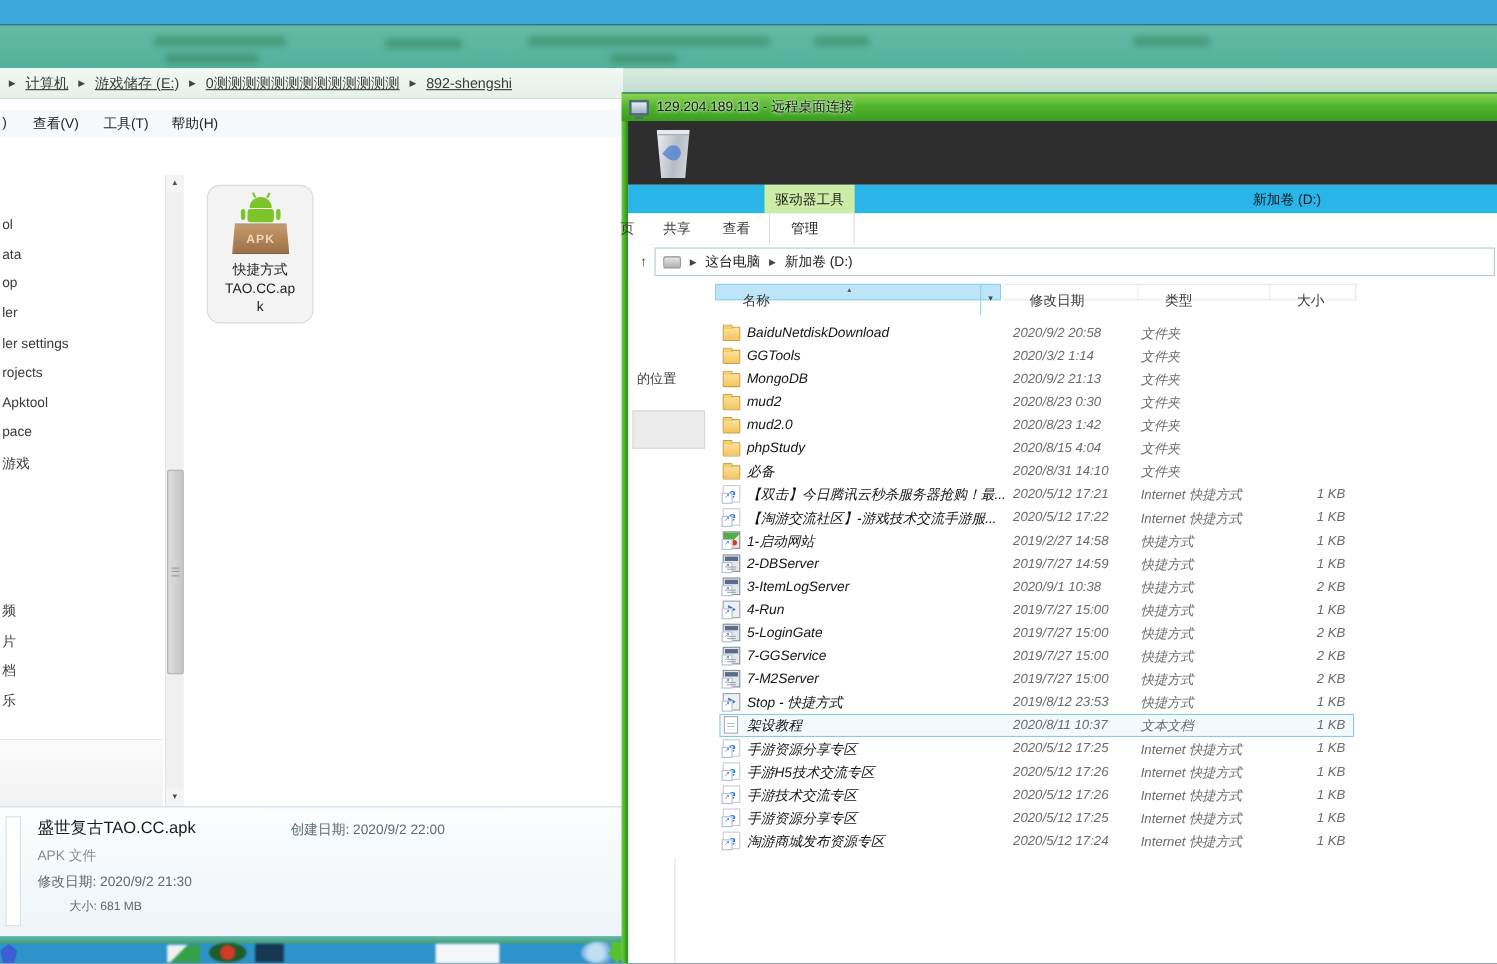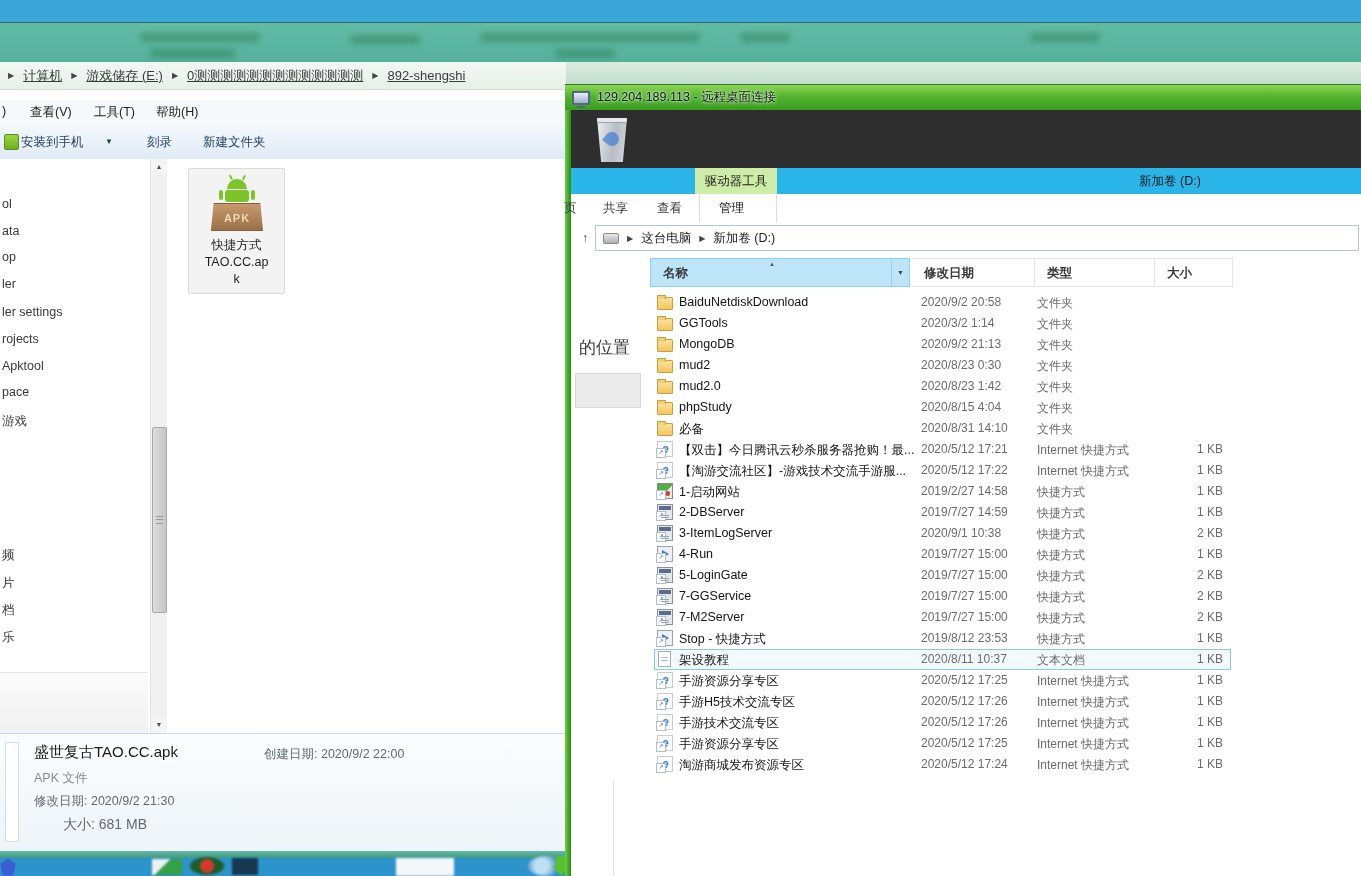--- a/index.html
+++ b/index.html
@@ -53,37 +53,37 @@
   .side-divider{position:absolute;left:0;top:513px;width:148px;height:1px;background:#e2e2e2;}
   .side-fade{position:absolute;left:0;top:514px;width:148px;height:60px;background:linear-gradient(#fbfbfb,#f1f1f1);}
   
   .sb{position:absolute;left:150px;top:0;width:16px;height:574px;background:#f0f0f0;border-left:1px solid #e4e4e4;}
   .sb-btn{position:absolute;left:0;width:16px;height:16px;background:#f4f4f4;color:#505050;font-size:7px;text-align:center;line-height:16px;}
   .sb-up{top:0;} .sb-down{bottom:0;}
   .sb-thumb{position:absolute;left:1px;top:268px;width:13px;height:184px;background:linear-gradient(90deg,#dcdcdc,#c6c6c6);border:1px solid #a8a8a8;border-radius:2px;}
   .sb-grip{position:absolute;left:3px;top:88px;width:7px;height:6px;border-top:1px solid #999;border-bottom:1px solid #999;}
   .sb-grip:after{content:"";position:absolute;left:0;top:2px;width:7px;height:1px;background:#999;}
   
-  .tile{position:absolute;left:188px;top:9px;width:95px;height:124px;background:#f3f3f3;border:1px solid #dadada;border-radius:2px;}
+  .tile{position:absolute;left:188px;top:9px;width:95px;height:124px;background:#f3f3f3;border:1px solid #dadada;border-radius:12px;}
   .apk-ic{position:absolute;left:22px;top:10px;width:52px;height:52px;}
   .apk-head{position:absolute;left:16px;top:0;width:20px;height:10px;background:#7cc42a;border-radius:10px 10px 0 0;}
   .apk-head:before{content:"";position:absolute;left:3px;top:-4px;width:1.5px;height:5px;background:#7cc42a;transform:rotate(-25deg);}
   .apk-head:after{content:"";position:absolute;right:3px;top:-4px;width:1.5px;height:5px;background:#7cc42a;transform:rotate(25deg);}
   .apk-body{position:absolute;left:14px;top:11px;width:24px;height:12px;background:#7cc42a;border-radius:3px;}
   .apk-arm{position:absolute;top:11px;width:4px;height:10px;background:#7cc42a;border-radius:2px;}
   .arm-l{left:8px;} .arm-r{left:40px;}
   .apk-box{position:absolute;left:0;top:24px;width:52px;height:28px;background:linear-gradient(#c69a6c,#9a7048);border:1px solid #83603c;box-sizing:border-box;clip-path:polygon(5% 0,95% 0,100% 100%,0 100%);text-align:center;font-size:11px;font-weight:bold;color:#ecd8b4;line-height:28px;letter-spacing:1px;}
   .tile-label{position:absolute;left:0;top:68px;width:95px;text-align:center;font-size:12.5px;color:#1e1e1e;line-height:17px;}
   
   .lw-details{position:absolute;left:0;top:671px;width:566px;height:117px;background:linear-gradient(#fbfdfe,#eef4f9);border-top:1px solid #c9d9e8;}
   .det-thumb{position:absolute;left:5px;top:8px;width:12px;height:98px;background:#fff;border:1px solid #d4dee8;}
   .det-title{position:absolute;left:34px;top:9px;font-size:15px;color:#1a1a1a;}
   .det-type{position:absolute;left:34px;top:36px;font-size:12.5px;color:#8a8a8a;}
   .det-mod{position:absolute;left:34px;top:59px;font-size:12.5px;color:#5f6a72;}
-  .det-size{position:absolute;left:63px;top:82px;font-size:14px;color:#5f6a72;}
+  .det-size{position:absolute;left:63px;top:82px;font-size:11px;color:#5f6a72;}
   .det-created{position:absolute;left:264px;top:12px;font-size:12.5px;color:#5f6a72;}
   
   .rw{position:absolute;left:565px;top:84px;width:796px;height:792px;}
   .rw-title{position:absolute;left:0;top:0;width:796px;height:26px;background:linear-gradient(#8ed455,#52b52e 45%,#3a9c20);border-top:1px solid #2e7d18;display:flex;align-items:center;gap:7px;padding-left:7px;box-sizing:border-box;}
   .rw-title-text{font-size:12.5px;color:#0a1a06;text-shadow:0 0 4px rgba(255,255,255,.9),0 0 2px rgba(255,255,255,.9);}
   .rdp-ic{width:14px;height:10px;background:linear-gradient(#e8eef8,#9fb0c8);border:2px solid #55677f;border-radius:1px;position:relative;}
   .rdp-ic:after{content:"";position:absolute;left:3px;bottom:-5px;width:8px;height:2px;background:#55677f;}
   .rw-edge{position:absolute;left:0;top:26px;width:6px;height:766px;background:linear-gradient(90deg,#6fcf46,#3fa824 60%,#2e8a18);}
   .rw-body{position:absolute;left:6px;top:26px;width:790px;height:766px;background:#2e2e2e;}
   .bin{position:absolute;left:24px;top:8px;width:34px;height:44px;background:linear-gradient(100deg,#f4f5f7,#b7bcc5 55%,#d8dce2);clip-path:polygon(6% 0,94% 0,82% 100%,18% 100%);border-radius:2px;}
@@ -99,28 +99,28 @@
   .tab-partial{left:-7px;}
   .tab-share{left:32px;} .tab-view{left:86px;font-family:Liberation Serif, serif;} .tab-manage{left:148px;color:#1c1c1c;}
   .ctx-brd{position:absolute;top:0;width:1px;height:28px;background:#ddd;}
   .cb1{left:128px;} .cb2{left:205px;}
   .rex-addr{position:absolute;left:0;top:54px;width:790px;height:34px;background:#fff;}
   .up-arrow{position:absolute;left:6px;top:8px;width:16px;height:16px;font-size:12px;color:#333;text-align:center;line-height:16px;cursor:default;}
   .addr-box{position:absolute;left:24px;top:3px;width:764px;height:26px;border:1px solid #b3c7d6;background:#fff;box-sizing:border-box;display:flex;align-items:center;gap:8px;padding-left:7px;font-size:12.5px;color:#222;}
   .drive-ic{width:14px;height:9px;background:linear-gradient(#e8e8e8,#b0b0b0);border:1px solid #8a8a8a;border-radius:2px;}
   
   .rex-cols{position:absolute;left:0;top:90px;width:790px;height:29px;font-size:12.5px;color:#3a3a3a;}
-  .col{position:absolute;top:0;height:29px;line-height:29px;box-sizing:border-box;padding-left:12px;border-top:1px solid #e6e6e6;border-bottom:1px solid #e6e6e6;border-right:1px solid #e6e6e6;background:#fff;cursor:default;font-weight:bold;}
+  .col{position:absolute;top:0;height:15px;line-height:29px;box-sizing:border-box;padding-left:24px;border-top:1px solid #e6e6e6;border-bottom:1px solid #e6e6e6;border-right:1px solid #e6e6e6;background:#fff;cursor:default;}
   .col-name{left:79px;width:260px;background:#bee5f7;border:1px solid #8ed1f0;}
   .col-date{left:341px;width:123px;} .col-type{left:464px;width:120px;} .col-size{left:584px;width:78px;}
   .sort-asc{position:absolute;left:118px;top:1px;font-size:6px;color:#555;line-height:8px;}
   .name-drop{position:absolute;right:0;top:0;width:17px;height:27px;border-left:1px solid #8ed1f0;text-align:center;line-height:27px;font-size:7px;color:#444;padding-left:0;}
   
   .rex-list{position:absolute;left:0;top:124px;width:790px;}
-  .row{position:relative;width:790px;height:21px;cursor:default;}
+  .row{position:relative;width:790px;height:21px;cursor:default;font-style:italic;}
   .row.sel:before{content:"";position:absolute;left:83px;right:130px;top:0;bottom:0;border:1px solid #8cc6e8;background:#f3fafe;}
   .cell{position:absolute;top:3px;font-size:12px;color:#6b6b6b;white-space:nowrap;}
   .cell.name{left:108px;font-size:12.5px;color:#141414;}
   .cell.date{left:350px;} .cell.type{left:466px;}
   .cell.size{left:560px;width:92px;text-align:right;}
   .ic{position:absolute;left:86px;top:2px;width:16px;height:16px;box-sizing:border-box;}
   .ic-folder{background:linear-gradient(#fce29a,#f3c55e);border:1px solid #c8a040;border-radius:1px;height:13px;margin-top:3px;}
   .ic-folder:before{content:"";position:absolute;left:-1px;top:-3px;width:7px;height:3px;background:#f3cf74;border:1px solid #c8a040;border-bottom:none;border-radius:1px 1px 0 0;}
   .ic-ie{background:#fff;border:1px solid #c4ccd4;}
   .ic-ie:before{content:"e";position:absolute;left:4px;top:0px;font-size:12px;font-weight:bold;font-style:italic;color:#2a7de0;line-height:14px;}
@@ -128,21 +128,21 @@
   .ic-term:before{content:"";position:absolute;left:1px;top:1px;right:1px;height:4px;background:#5a6b8c;}
   .ic-term:after{content:"";position:absolute;left:3px;bottom:3px;width:8px;height:1px;background:#9aa;box-shadow:0 2px 0 #9aa;}
   .ic-app1{background:linear-gradient(135deg,#52ad45 55%,#e8e8e8 55%);border:1px solid #888;}
   .ic-app1:before{content:"";position:absolute;right:2px;bottom:2px;width:5px;height:5px;background:#d43a2a;border-radius:50%;}
   .ic-run{background:#eef0f4;border:1px solid #9aa2b0;}
   .ic-run:before{content:"";position:absolute;left:4px;top:3px;width:0;height:0;border-left:7px solid #3a78c8;border-top:4px solid transparent;border-bottom:4px solid transparent;}
   .ic-txt{width:13px;height:16px;background:#fff;border:1px solid #a8adb5;margin-left:1px;}
   .ic-txt:before{content:"";position:absolute;left:2px;top:3px;right:2px;bottom:3px;background:repeating-linear-gradient(#fff 0 2px,#b8bec8 2px 3px);}
   .lnk{position:absolute;left:-2px;bottom:-2px;width:8px;height:8px;background:#fff;border:1px solid #b0bcd0;font-size:6px;line-height:7px;text-align:center;color:#2858c8;}
   
-  .nav-frag{position:absolute;left:8px;top:168px;font-size:17px;color:#3c3c3c;}
+  .nav-frag{position:absolute;left:8px;top:168px;font-size:12px;color:#3c3c3c;}
   .nav-box{position:absolute;left:4px;top:205px;width:64px;height:33px;background:#ebebeb;border:1px solid #d8d8d8;}
   .nav-vline{position:absolute;left:42px;top:612px;width:1px;height:96px;background:#e2e2e2;}
 </style>
 </head>
 <body>
 
 <div class="desktop">
 
 
   <div class="teal-band">
@@ -180,27 +180,20 @@
       <span class="crumb">892-shengshi</span>
     </div>
 
     <div class="lw-menu">
       <span style="left:2px">)</span>
       <span style="left:30px">查看(V)</span>
       <span style="left:94px">工具(T)</span>
       <span style="left:156px">帮助(H)</span>
     </div>
 
-    <div class="lw-toolbar">
-      <span class="android-ic" style="top:9px"></span>
-      <span style="left:21px">安装到手机</span>
-      <span class="tb-drop" style="left:105px;top:12px">▼</span>
-      <span style="left:147px">刻录</span>
-      <span style="left:203px">新建文件夹</span>
-    </div>
 
     <div class="lw-body">
       <div id="lw-sidebar">
           <div class="side-item" style="top: 38px;">ol</div>
           <div class="side-item" style="top: 65px;">ata</div>
           <div class="side-item" style="top: 91px;">op</div>
           <div class="side-item" style="top: 118px;">ler</div>
           <div class="side-item" style="top: 146px;">ler settings</div>
           <div class="side-item" style="top: 173px;">rojects</div>
           <div class="side-item" style="top: 200px;">Apktool</div>

